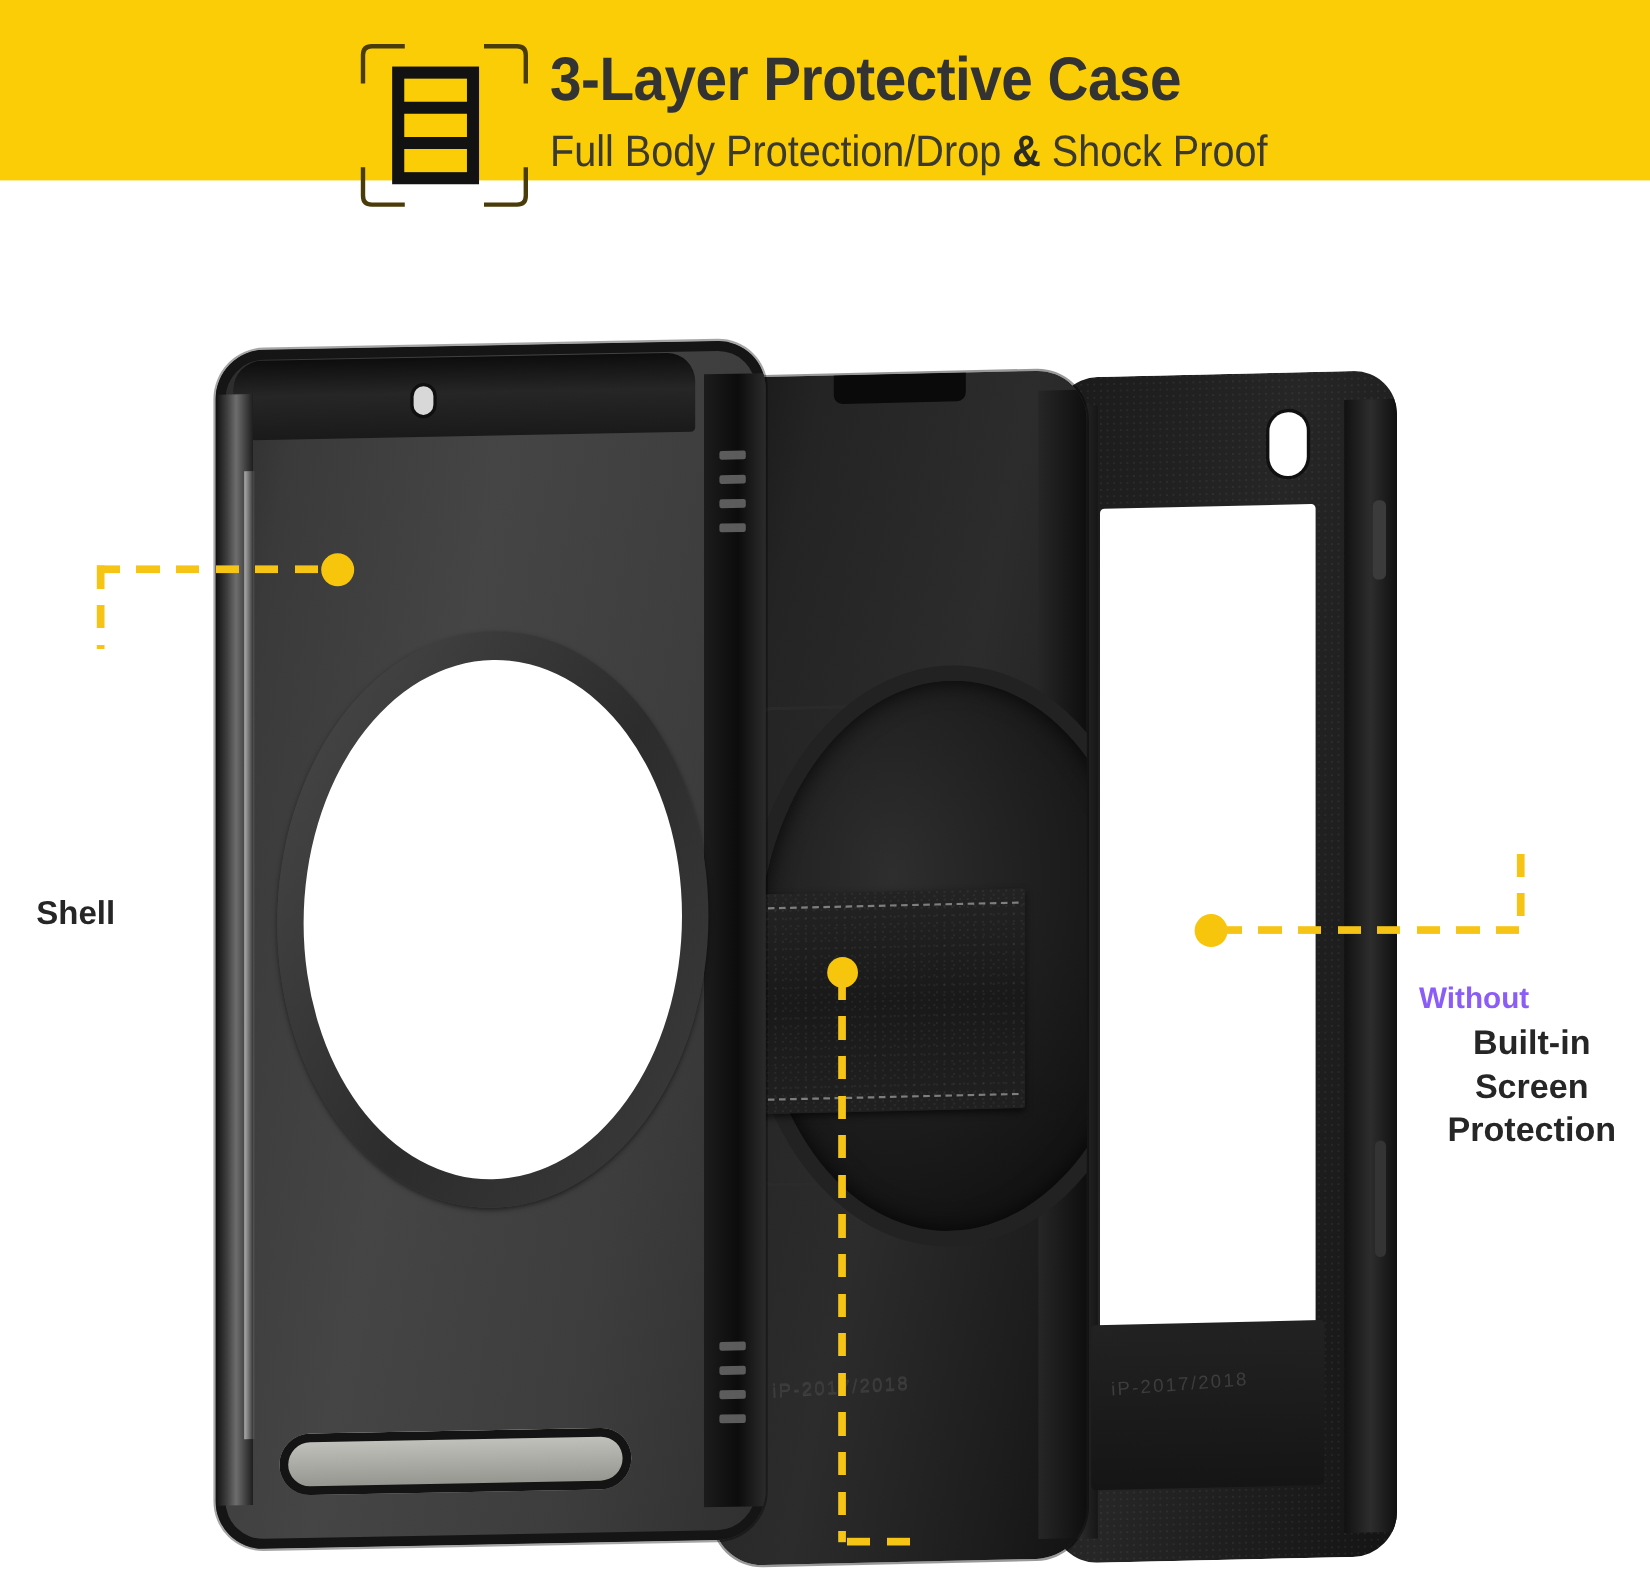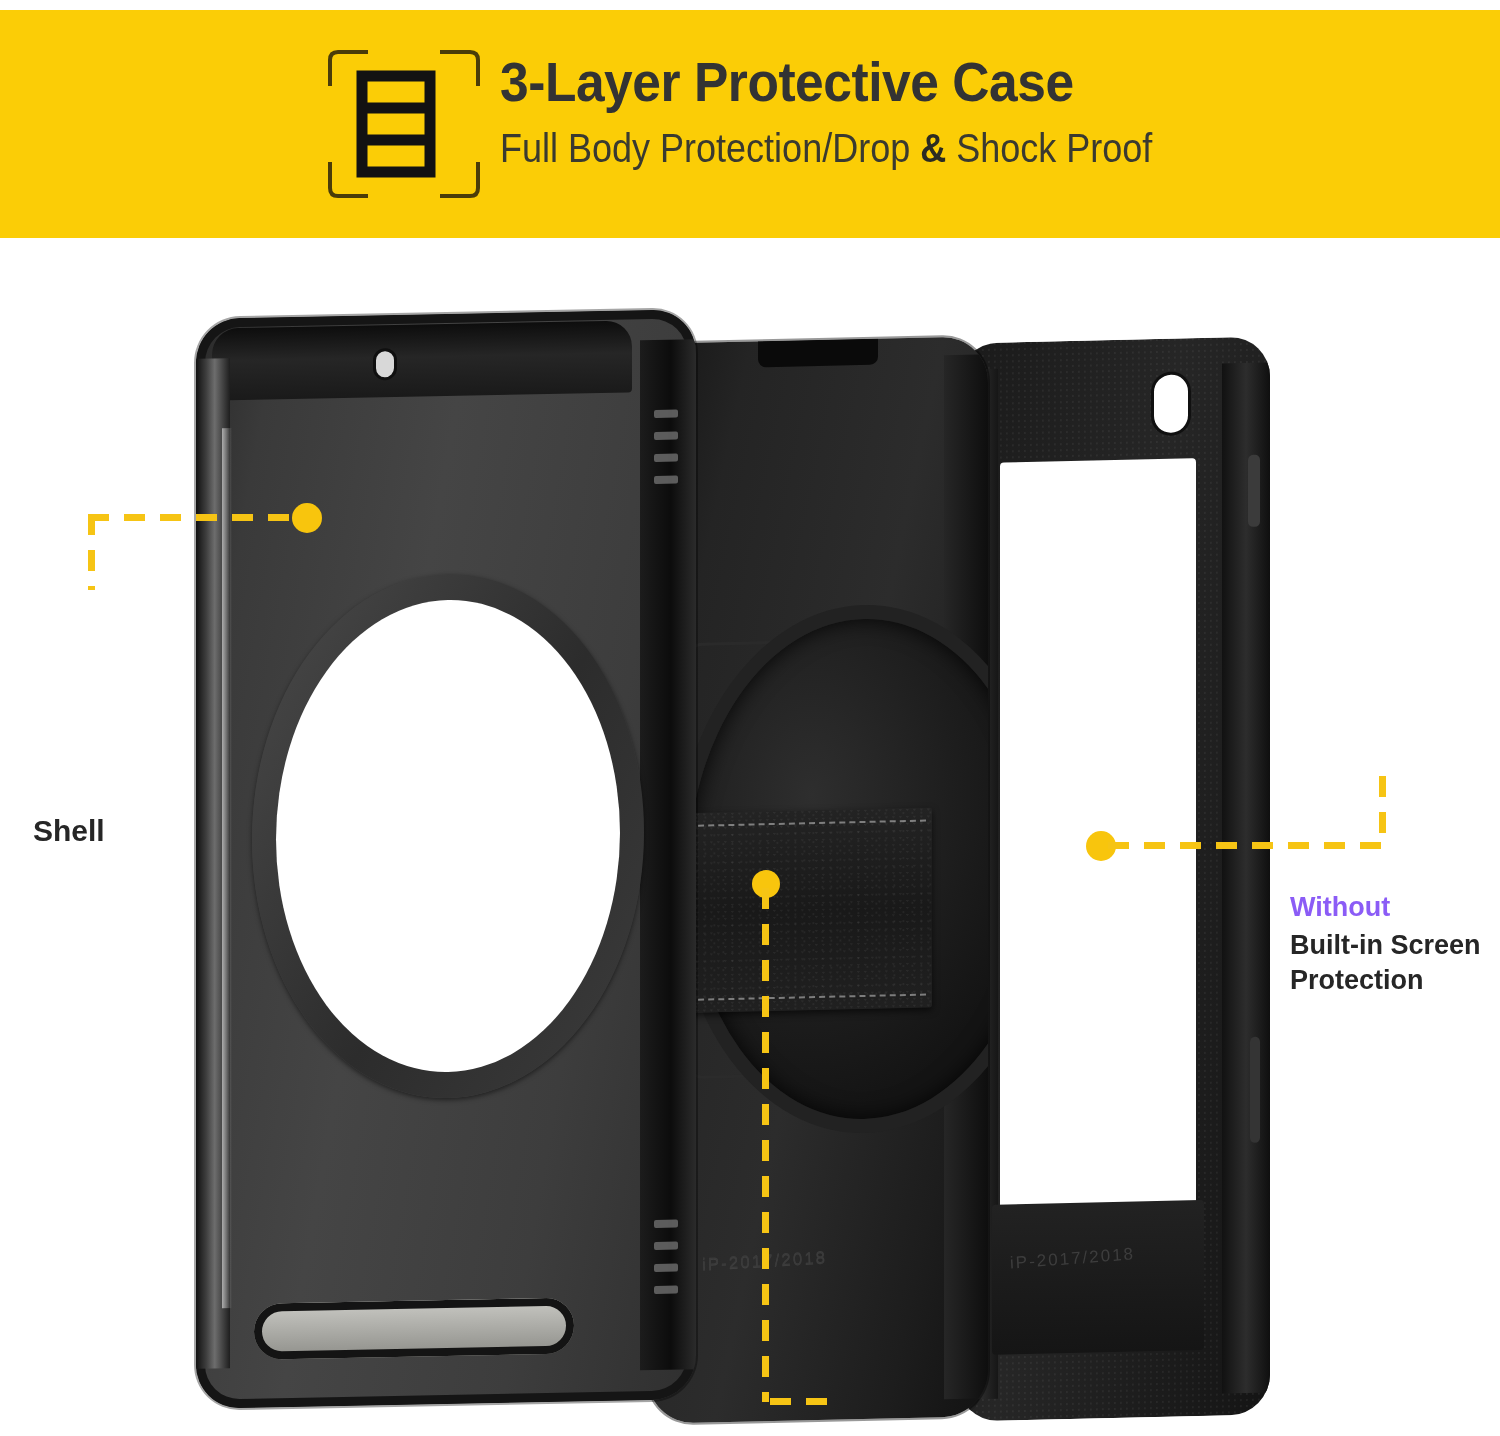--- a/index.html
+++ b/index.html
@@ -3,21 +3,21 @@
 <meta charset="utf-8">
 <style>
   html,body{margin:0;padding:0;background:#ffffff;}
   body{
     width:1500px;height:1436px;position:relative;overflow:hidden;
     font-family:"Liberation Sans","DejaVu Sans",sans-serif;
     -webkit-font-smoothing:antialiased;
   }
   
   #banner{
-    position:absolute;left:0;top:10px;width:1500px;height:228px;
+    position:absolute;left:0;top:0;width:1500px;height:164px;
     background:#fbcd06;
   }
   #banner-icon{
     position:absolute;left:324px;top:36px;width:160px;height:156px;
   }
   #banner-text{
     position:absolute;left:500px;top:40px;width:940px;
   }
   #banner-title{
     font-size:56px;font-weight:bold;color:#333333;
@@ -189,21 +189,21 @@
   }
   #frame-shoulder{
     position:absolute;left:-46px;top:0px;width:70px;height:1078px;
     border-radius:40px;
     background:linear-gradient(90deg,#090909,#343434 45%,#1a1a1a);
   }
 
   
   #lbl-hard{left:33px;top:584px;width:230px;font-size:30px;}
   #lbl-without{left:1290px;top:662px;width:200px;font-size:27px;color:#8b5cf6;}
-  #lbl-screen{left:1290px;top:700px;width:205px;font-size:27px;}
+  #lbl-screen{left:1290px;top:700px;width:205px;font-size:31px;text-align:center;}
 </style>
 </head>
 <body>
 
 <div id="banner">
 
   <div id="banner-icon">
     <svg width="160" height="156" viewBox="0 0 160 156" aria-hidden="true">
 
       <path d="M6,40 L6,14 Q6,6 14,6 L44,6" fill="none" stroke="#4a3c09" stroke-width="4"></path>

